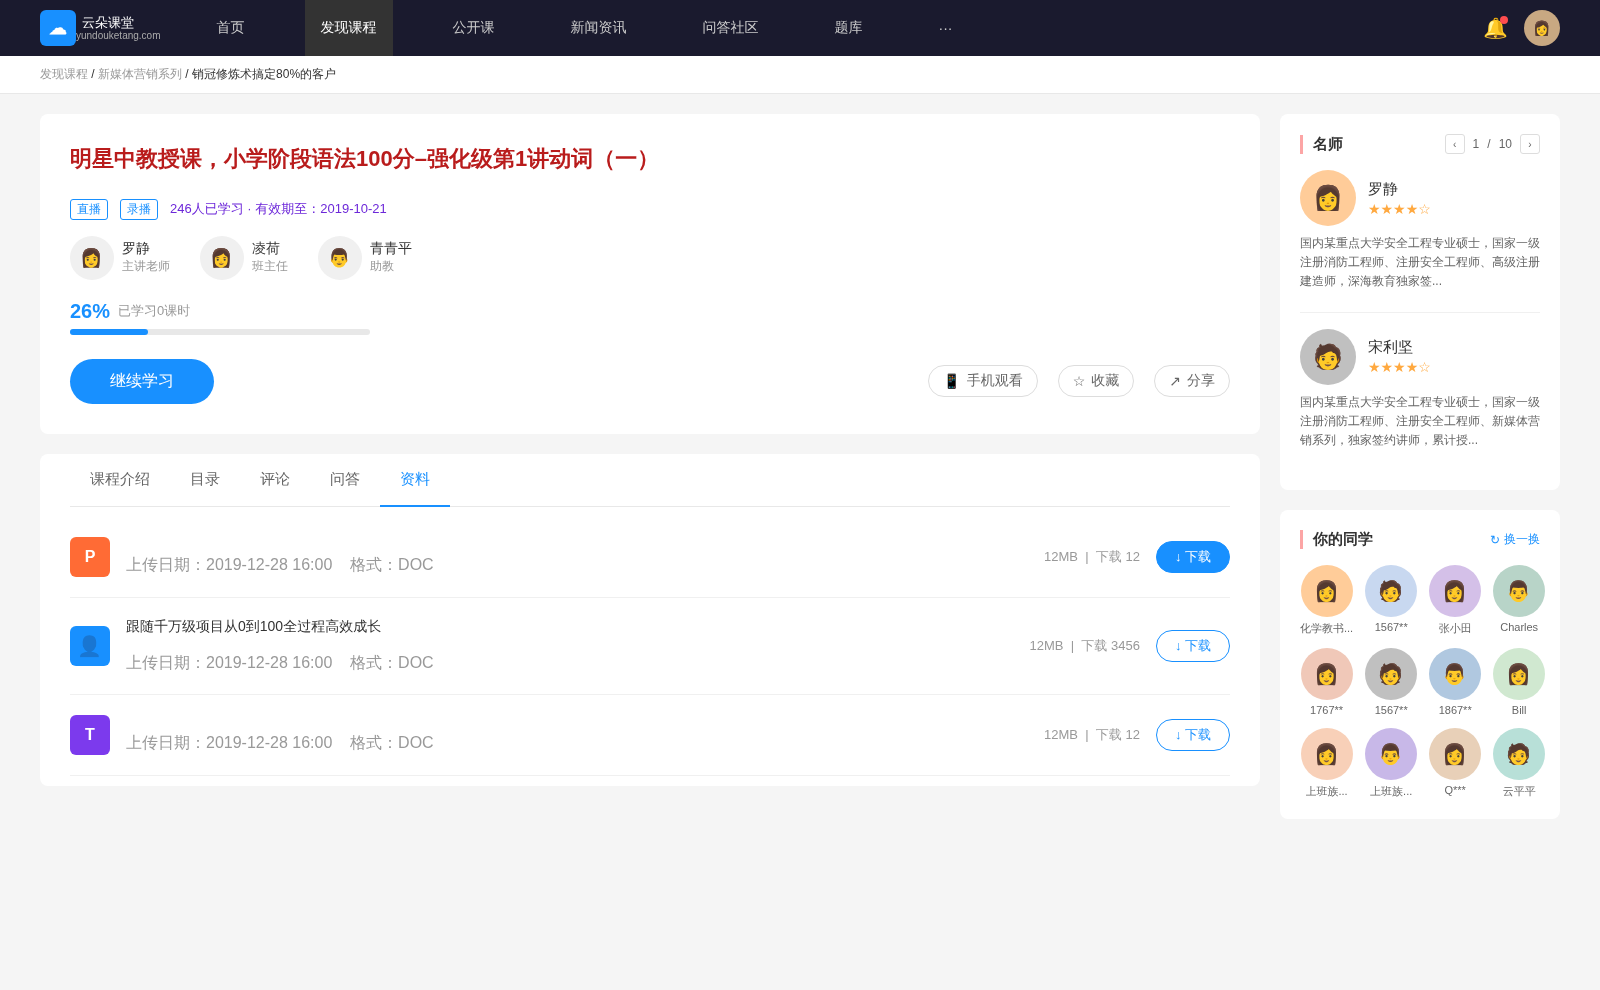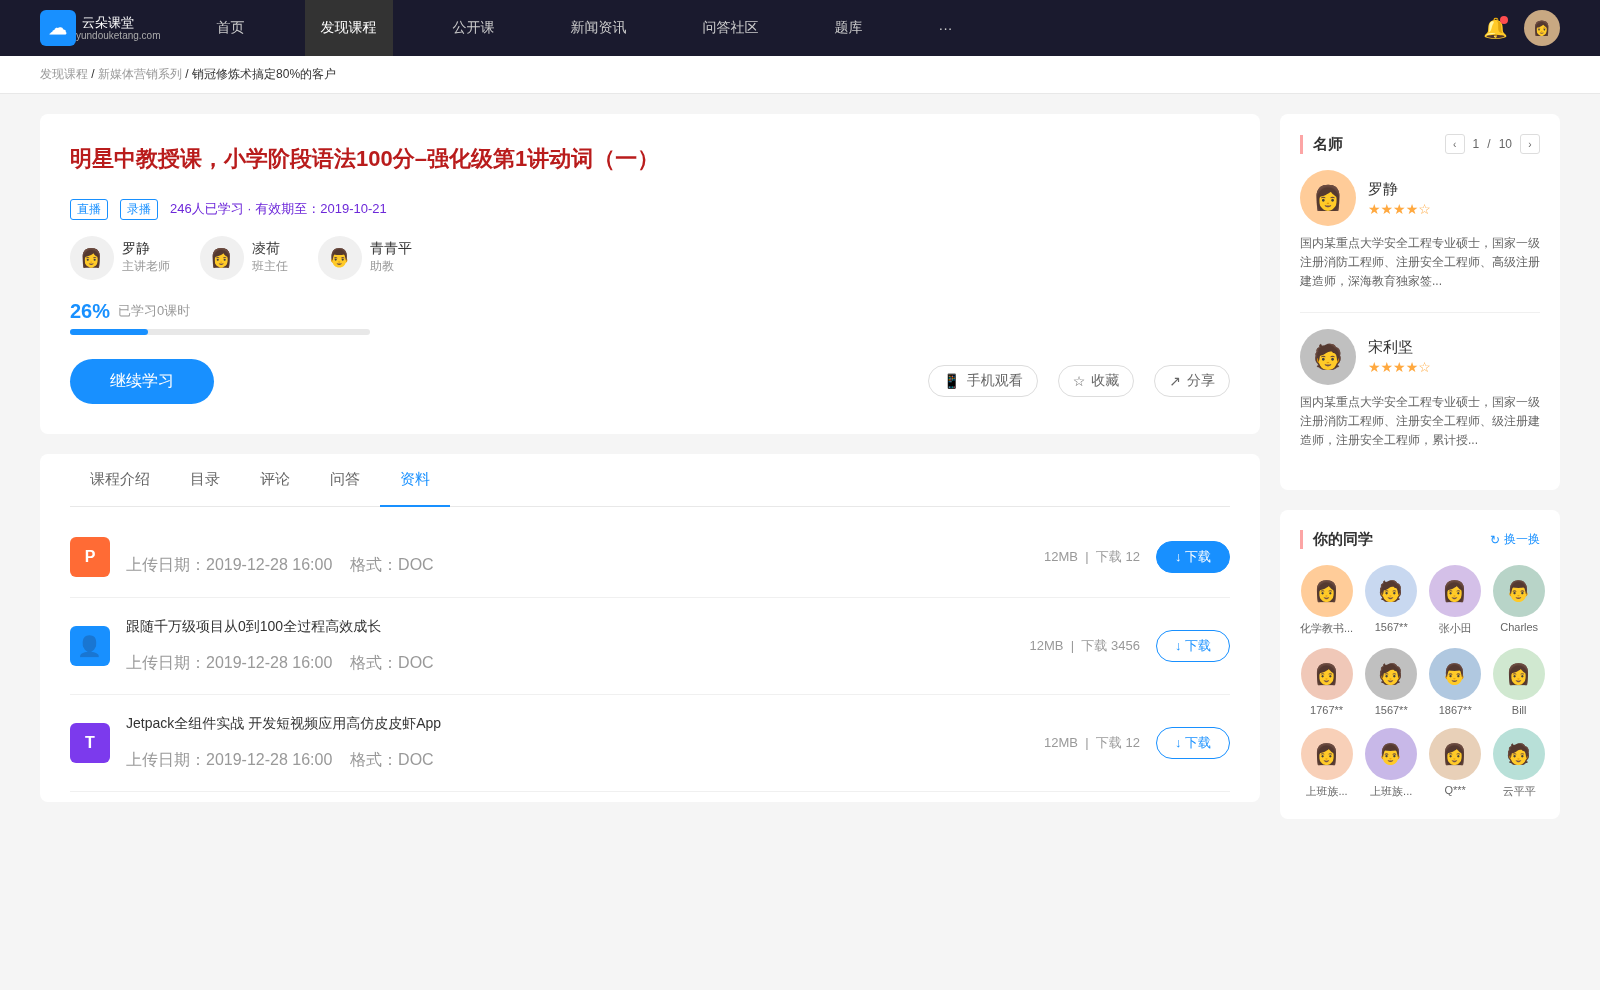--- a/index.html
+++ b/index.html
@@ -264,21 +264,20 @@
             <span>12MB</span>
             &nbsp;|&nbsp;
             <span>下载 3456</span>
           </div>
           <button class="btn-download">↓ 下载</button>
         </div>
 
         <div class="resource-item">
           <div class="resource-icon purple">T</div>
           <div class="resource-info">
-            <div class="resource-name">Jetpack全组件实战 开发短视频应用高仿皮皮虾App</div>
             <div class="resource-meta">
               <span>上传日期：2019-12-28  16:00</span>
               &nbsp;&nbsp;
               <span>格式：DOC</span>
             </div>
           </div>
           <div class="resource-stats">
             <span>12MB</span>
             &nbsp;|&nbsp;
             <span>下载 12</span>
@@ -320,21 +319,21 @@
         <hr class="divider">
 
         <div class="teacher-card">
           <div class="teacher-card-top">
             <div class="teacher-card-avatar av6">🧑</div>
             <div>
               <div class="teacher-card-name">宋利坚</div>
               <div class="stars">★★★★☆</div>
             </div>
           </div>
-          <div class="teacher-card-desc">国内某重点大学安全工程专业硕士，国家一级注册消防工程师、注册安全工程师、级注册建造师，注册安全工程师，累计授...</div>
+          <div class="teacher-card-desc">国内某重点大学安全工程专业硕士，国家一级注册消防工程师、注册安全工程师、新媒体营销系列，独家签约讲师，累计授...</div>
         </div>
       </div>
 
       <div class="panel-card">
         <div class="panel-header">
           <div class="panel-title">你的同学</div>
           <div class="refresh-btn">
             <span>↻</span>
             <span>换一换</span>
           </div>

